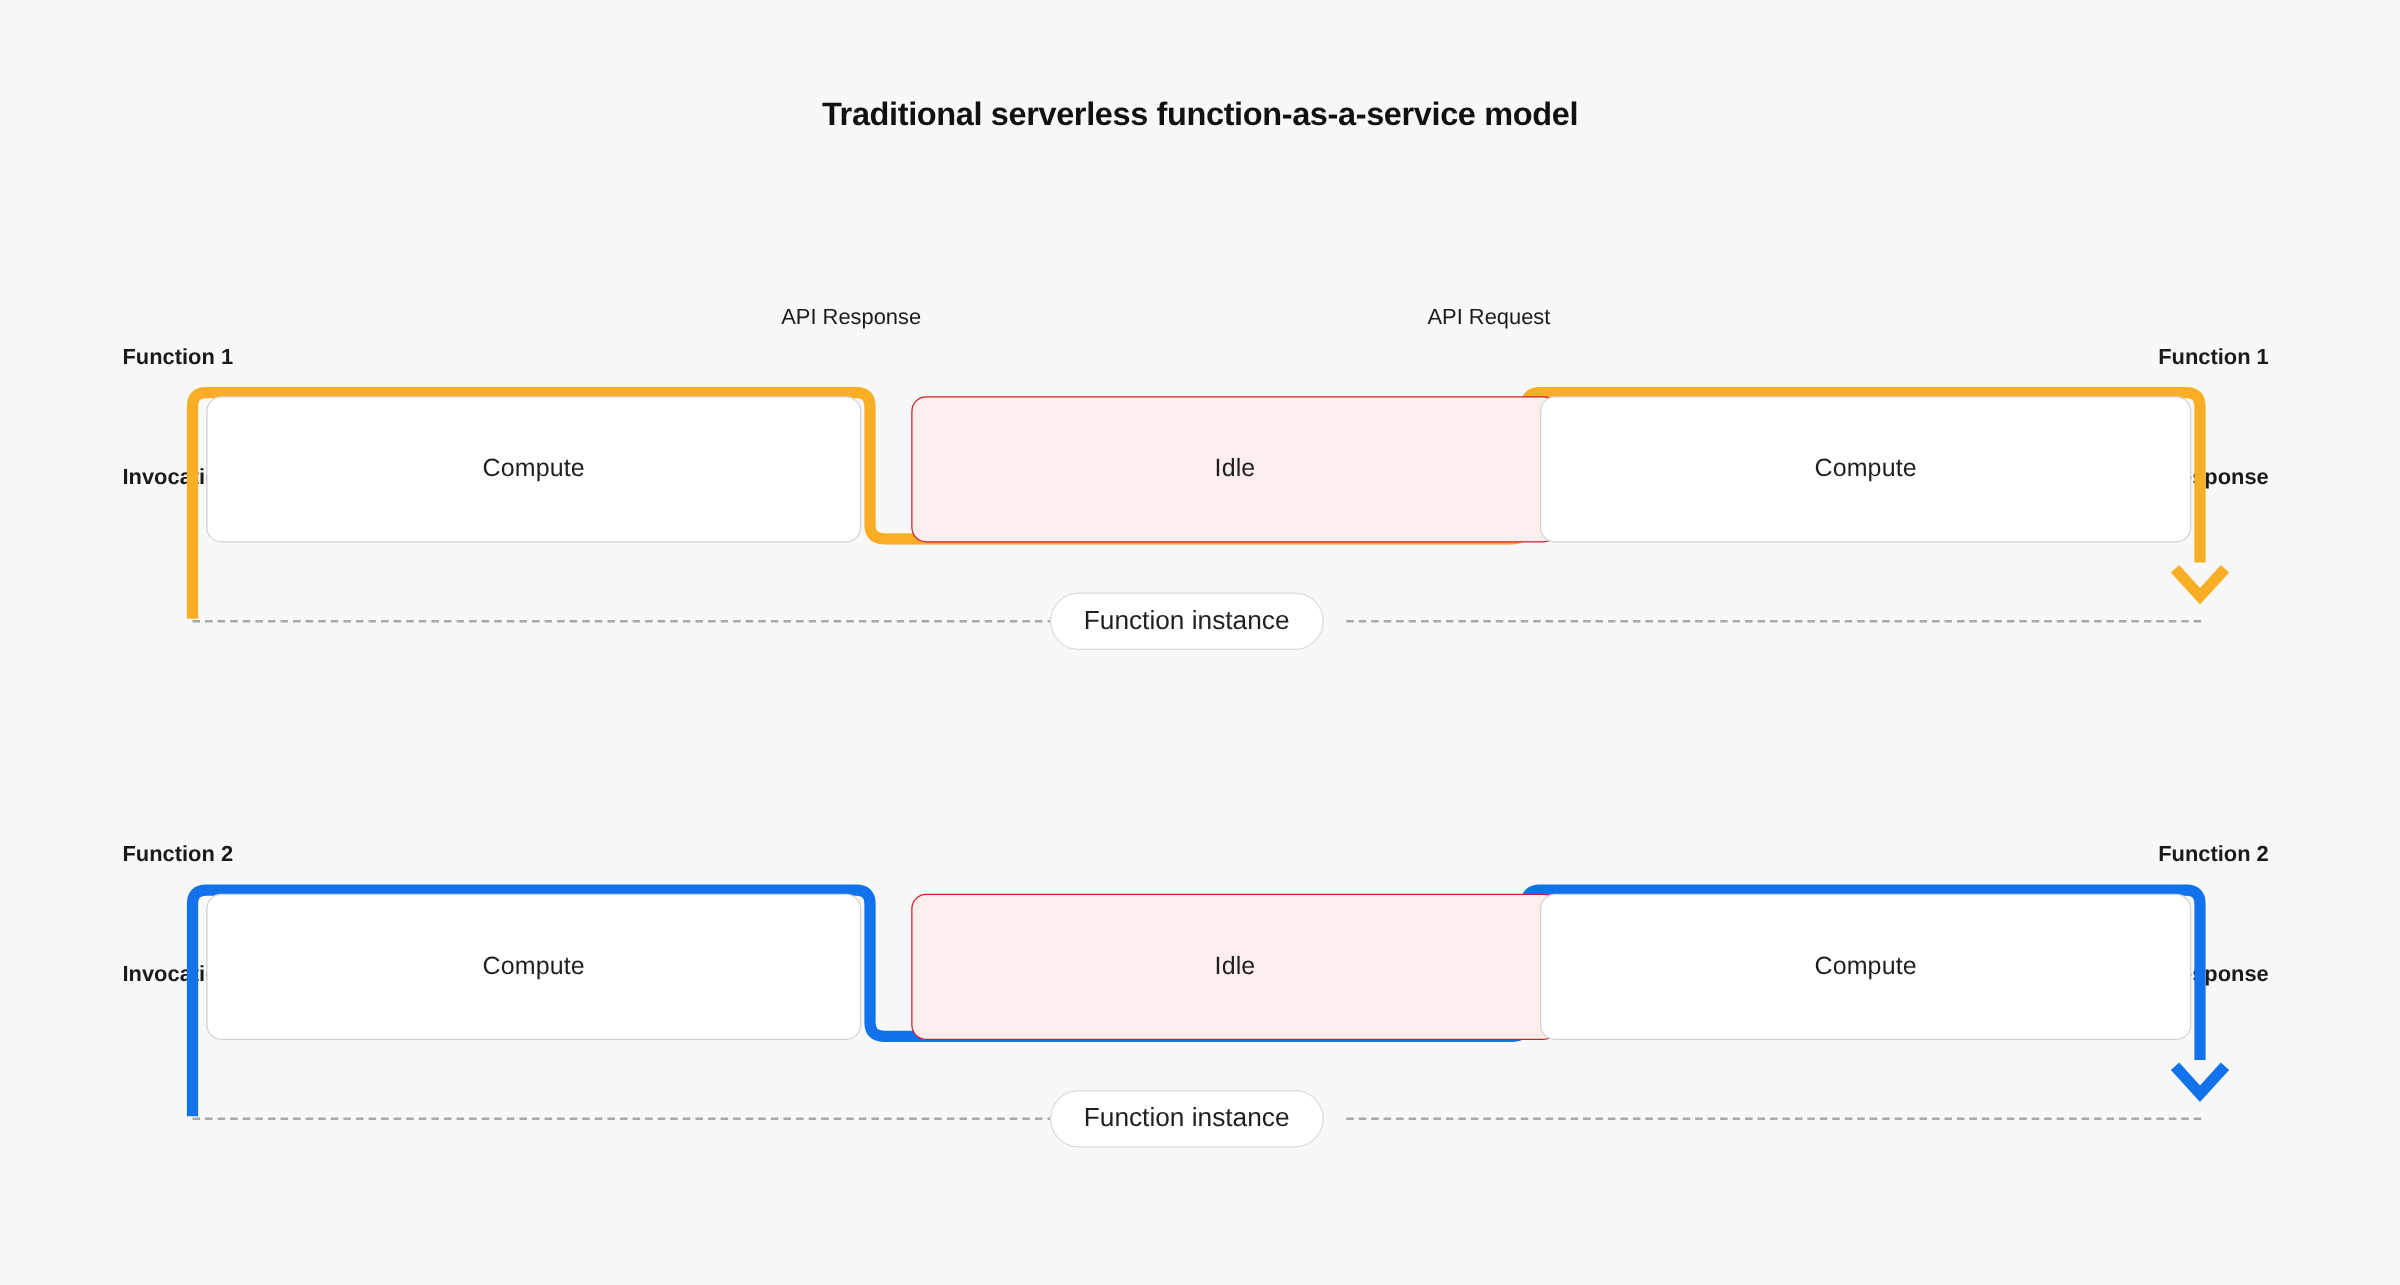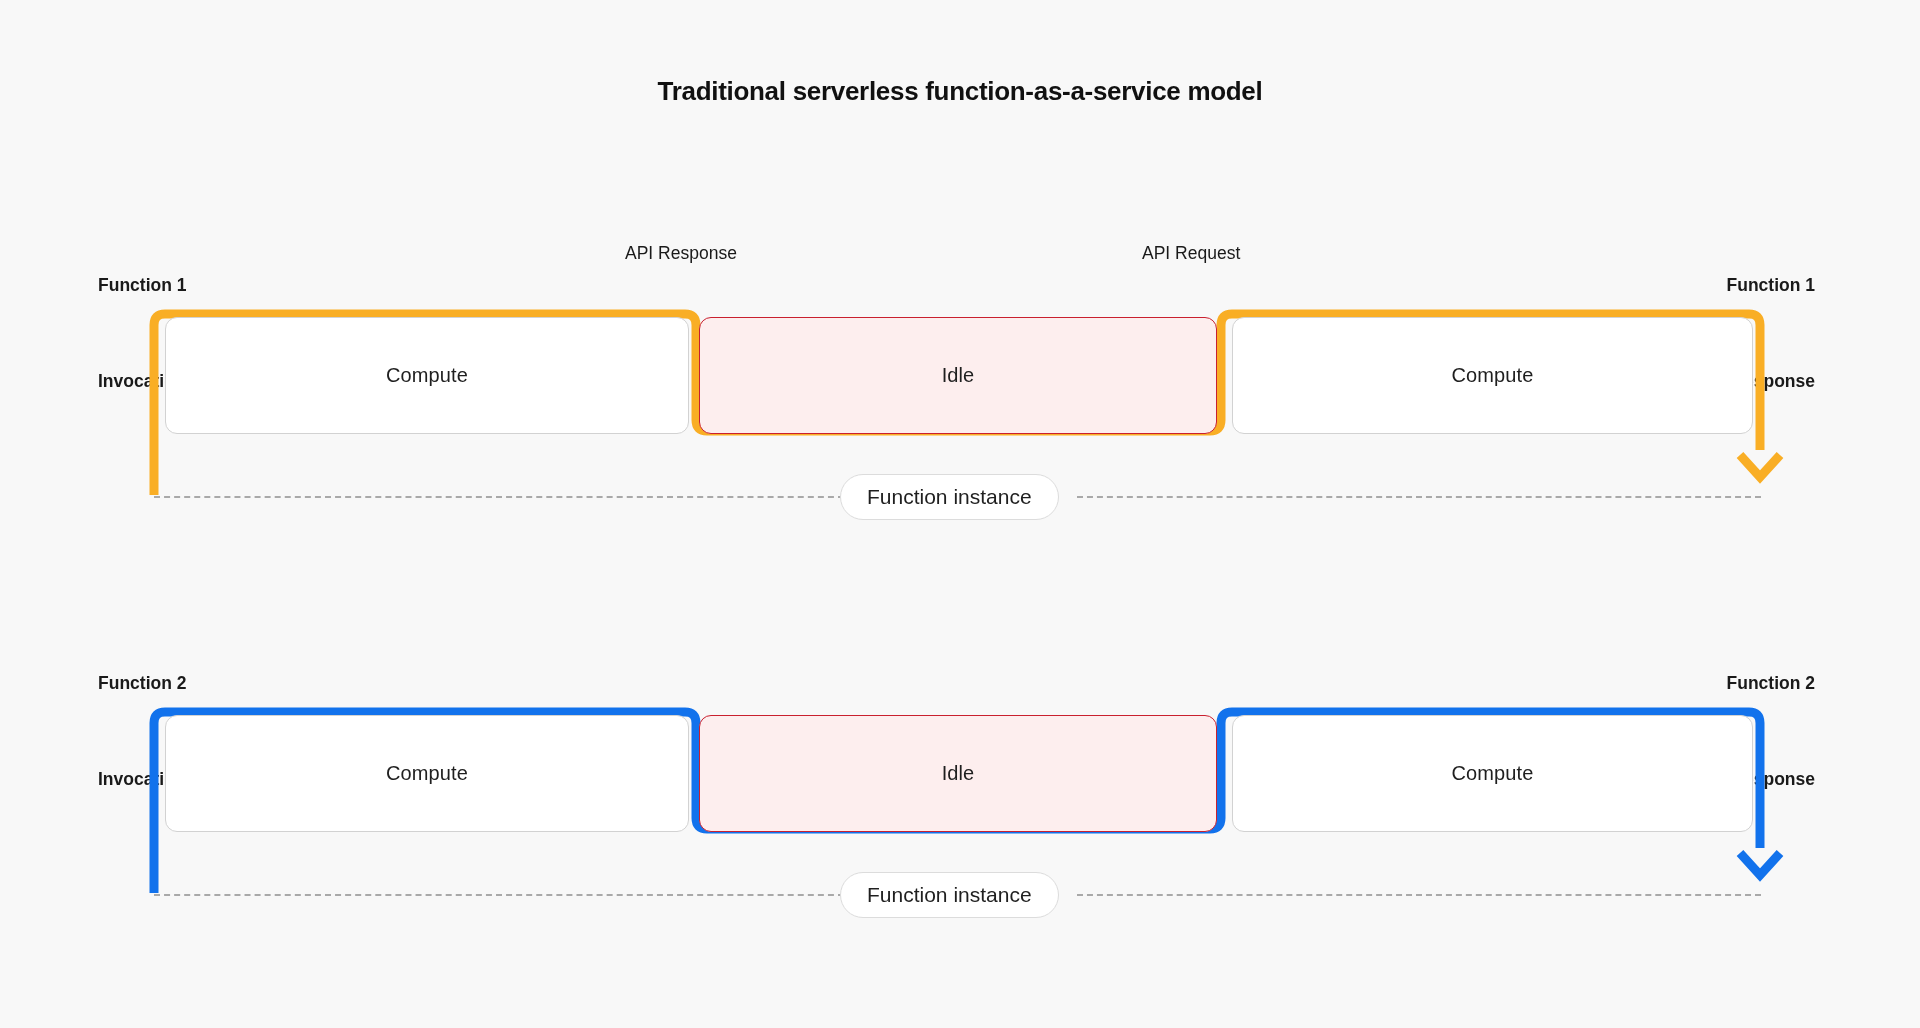--- a/index.html
+++ b/index.html
@@ -71,20 +71,21 @@
     color: #1f1f1f;
     letter-spacing: 0.1px;
   }
   .seg-compute {
     background: #ffffff;
     border: 1px solid #d2d2d2;
   }
   .seg-idle {
     background: #fdeeee;
     border: 1px solid #c9202f;
+    margin-left: 30px;
   }
 
   
   .inst-line {
     position: absolute;
     height: 0;
     border-top: 2px dashed #a9a9a9;
   }
   .inst-pill {
     position: absolute;

